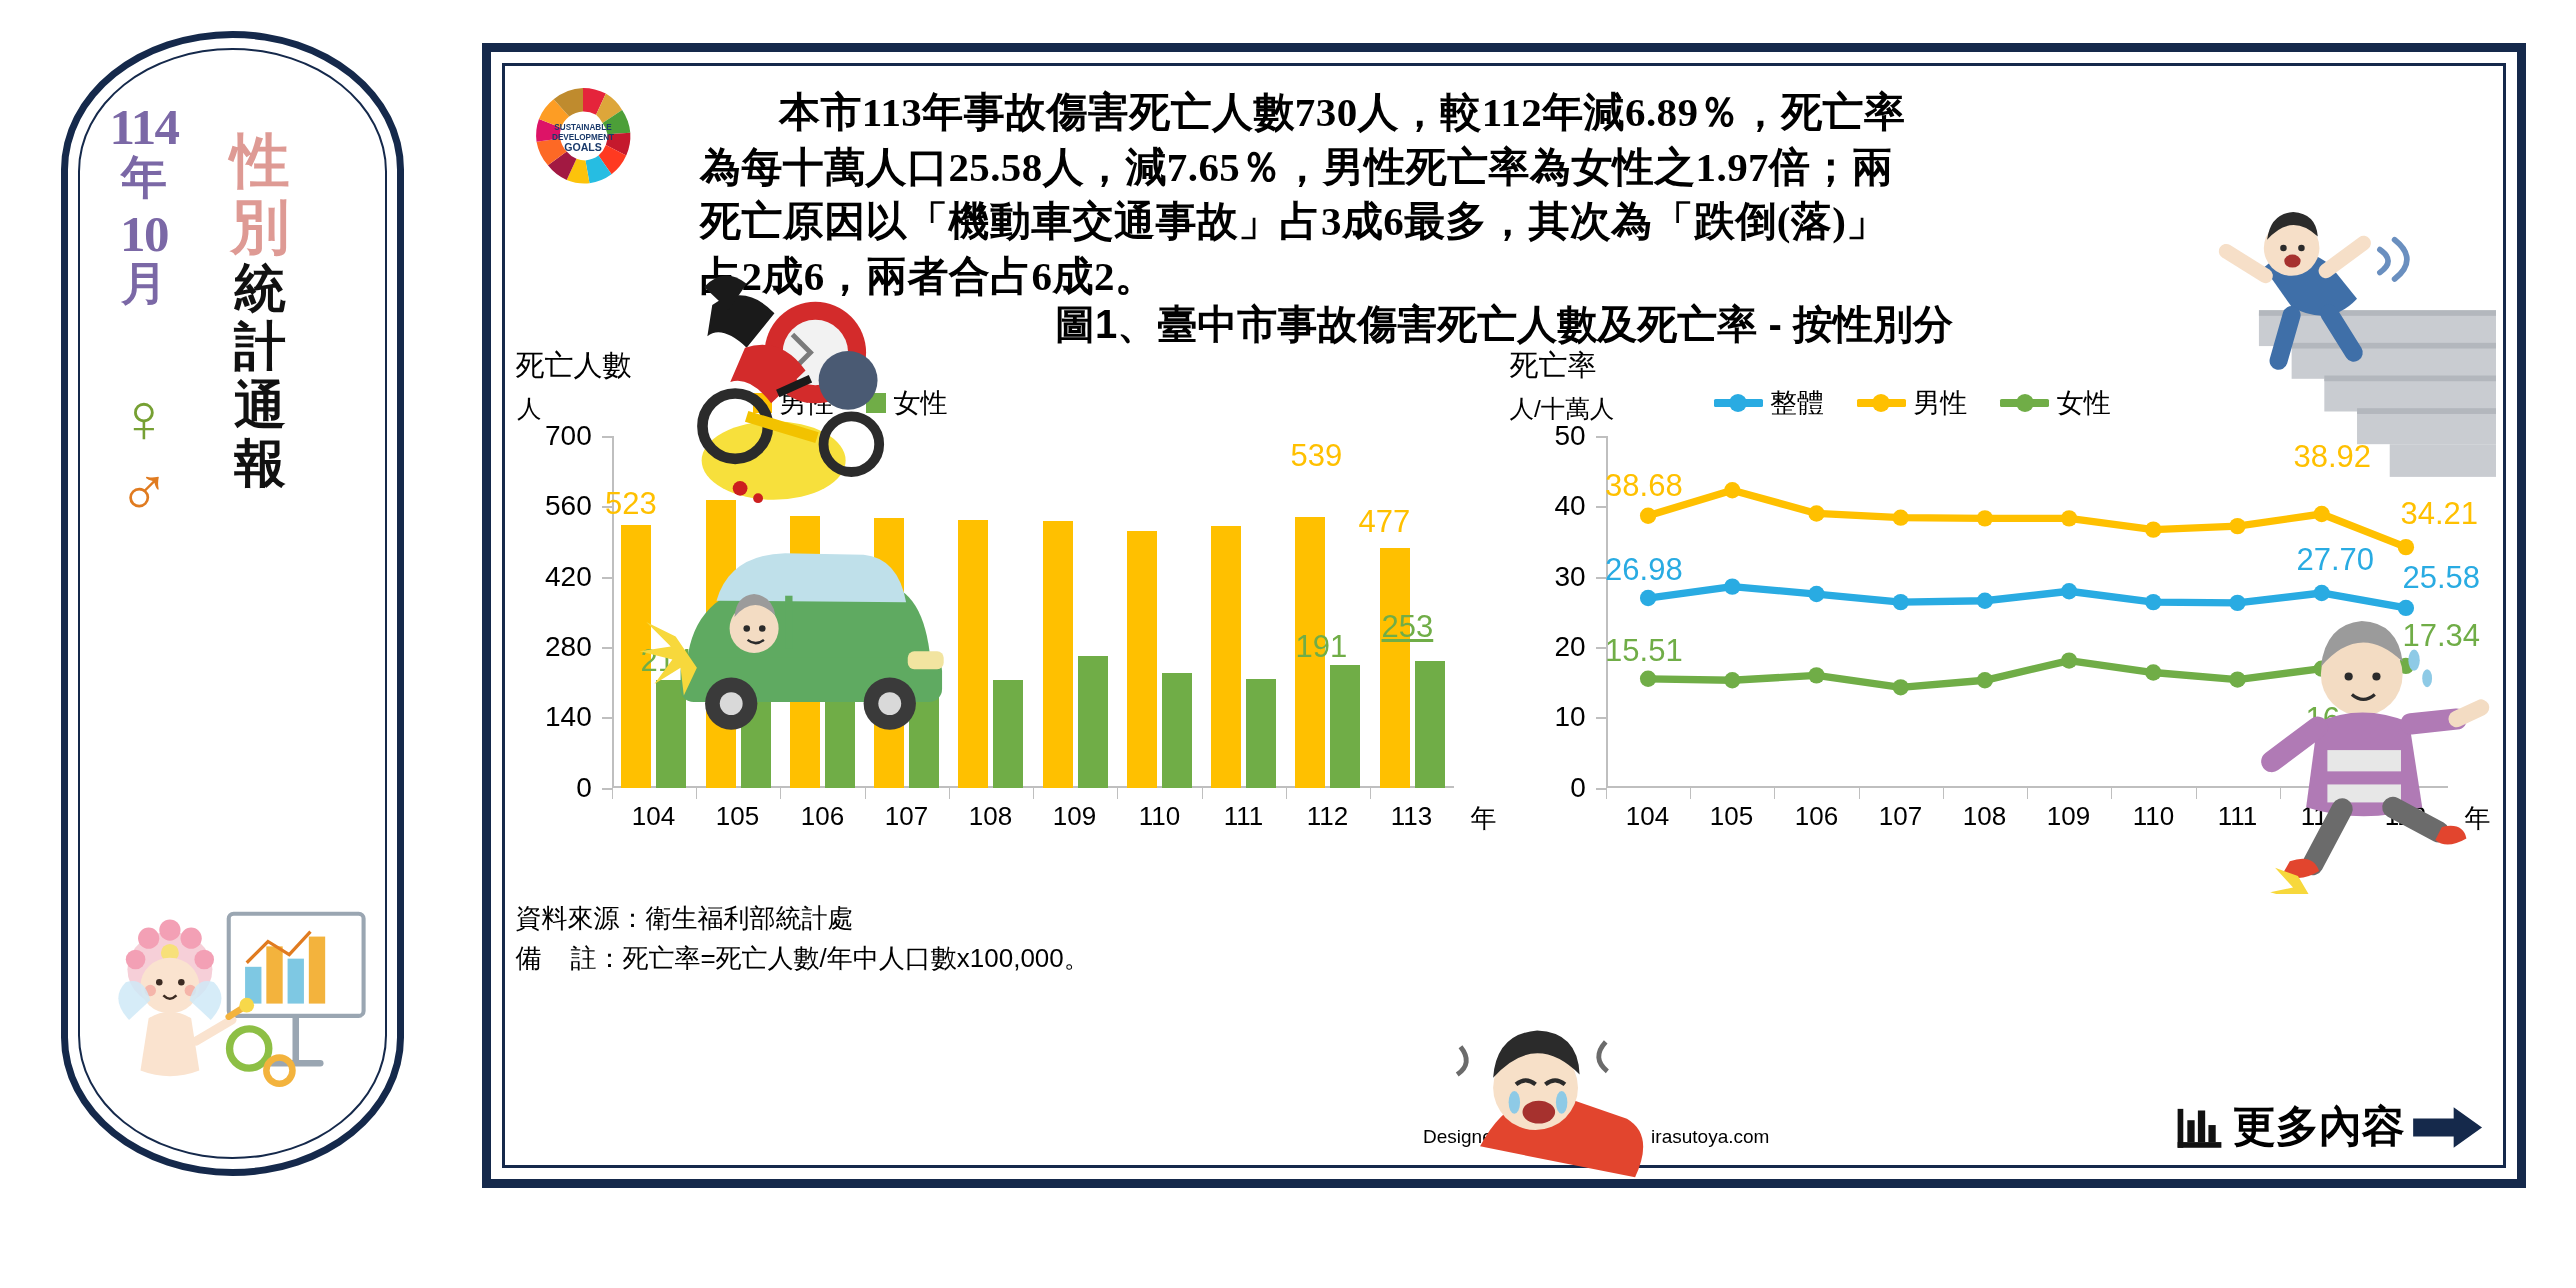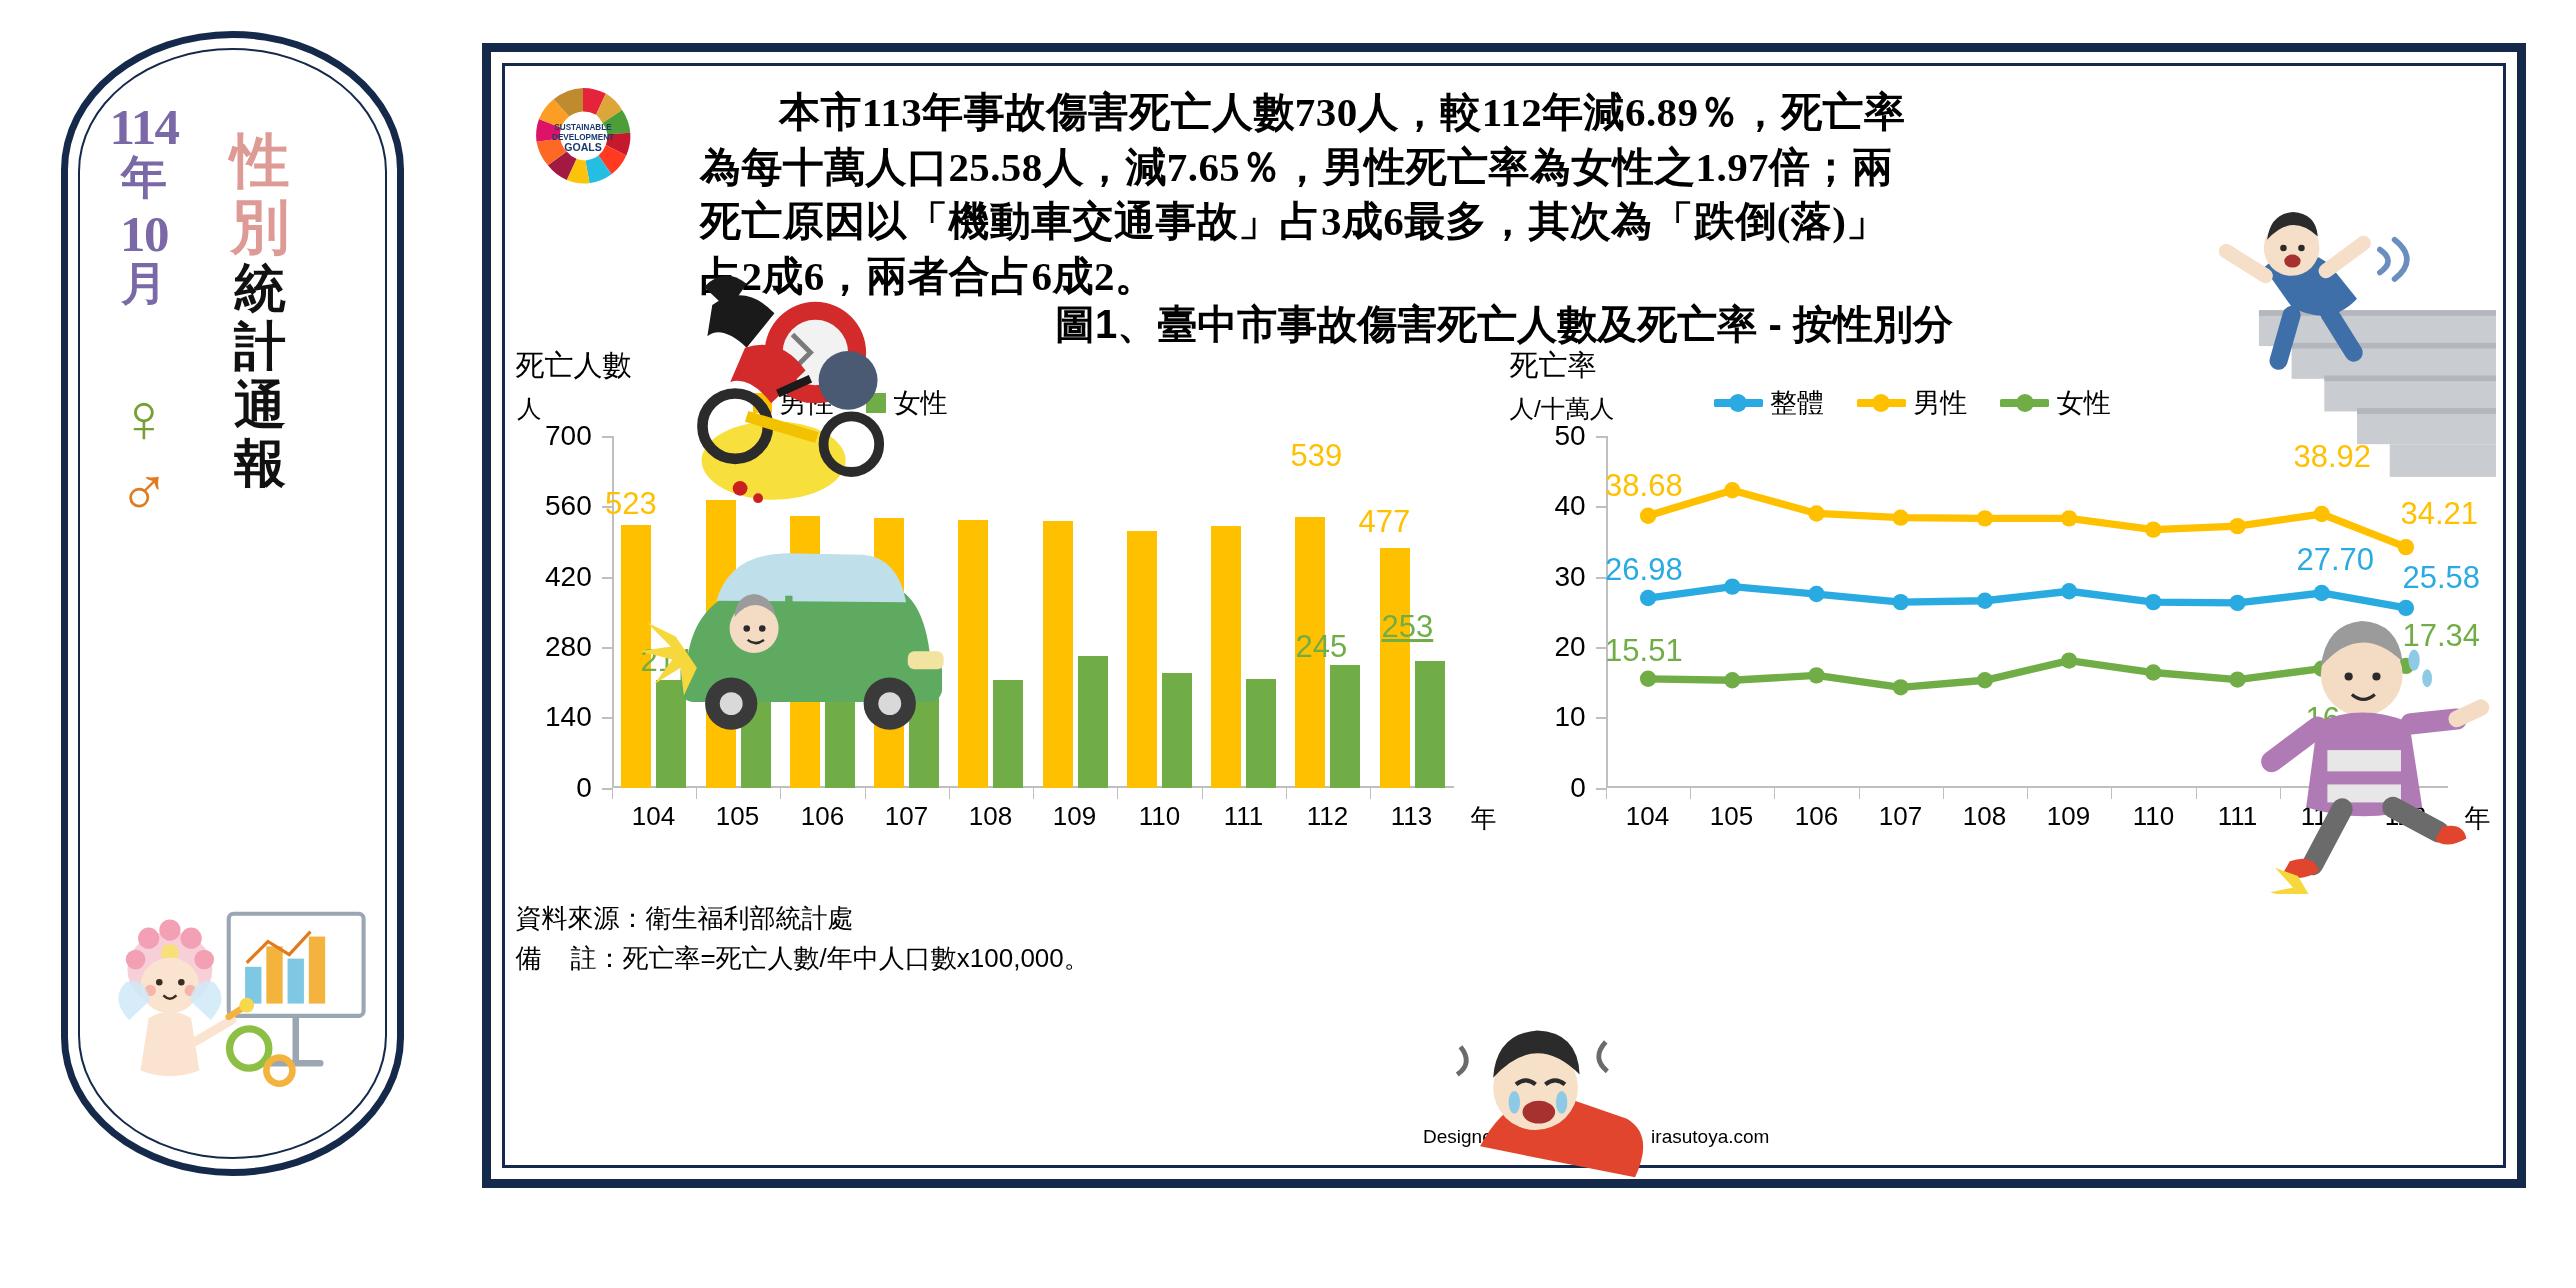--- a/index.html
+++ b/index.html
@@ -282,21 +282,21 @@
             <div class="xtickmark" style="left: 337px;"></div>
             <div class="xtickmark" style="left: 421px;"></div>
             <div class="xtickmark" style="left: 505px;"></div>
             <div class="xtickmark" style="left: 590px;"></div>
             <div class="xtickmark" style="left: 674px;"></div>
             <div class="xtickmark" style="left: 758px;"></div>
             <div class="dlabel dl-male" style="left: -6.5px; top: 50px;">523</div>
             <div class="dlabel dl-male" style="left: 679px; top: 2.4px;">539</div>
             <div class="dlabel dl-male" style="left: 747px; top: 68px; text-align: right;">477</div>
             <div class="dlabel dl-female" style="left: 29px; top: 207px;">214</div>
-            <div class="dlabel dl-female" style="left: 684px; top: 193px;">245</div>
+            <div class="dlabel dl-female" style="left: 684px; top: 193px;">191</div>
             <div class="dlabel dl-female" style="left: 770px; top: 173px; text-decoration: underline;">253</div>
           </div>
         <div class="xaxis" id="bar-xaxis">
             <span class="xlab" style="left: 42px;">104</span>
             <span class="xlab" style="left: 126px;">105</span>
             <span class="xlab" style="left: 211px;">106</span>
             <span class="xlab" style="left: 295px;">107</span>
             <span class="xlab" style="left: 379px;">108</span>
             <span class="xlab" style="left: 463px;">109</span>
             <span class="xlab" style="left: 548px;">110</span>
@@ -412,20 +412,33 @@
       </div>
     </div>
 
     <div class="notes">
       <div>資料來源：衛生福利部統計處</div>
       <div>備    註：死亡率=死亡人數/年中人口數x100,000。</div>
     </div>
 
     <div class="credit">Designed by freepik.com、irasutoya.com</div>
 
+    <div class="more">
+      <svg width="51" height="47" viewBox="0 0 62 58">
+        <rect x="4" y="6" width="7" height="48" fill="#111"></rect>
+        <rect x="4" y="47" width="54" height="7" fill="#111"></rect>
+        <rect x="16" y="20" width="9" height="27" fill="#111"></rect>
+        <rect x="29" y="8" width="9" height="39" fill="#111"></rect>
+        <rect x="42" y="26" width="9" height="21" fill="#111"></rect>
+      </svg>
+      <span class="more-label">更多內容</span>
+      <svg width="70" height="47" viewBox="0 0 86 58">
+        <path d="M0 18 H50 V4 L85 29 L50 54 V40 H0 Z" fill="#15294B"></path>
+      </svg>
+    </div>
 
     <svg class="ill" style="left:164px;top:204px;width:270px;height:270px;" viewBox="0 0 330 330">
       <ellipse cx="145" cy="250" rx="88" ry="48" fill="#f7e03c"></ellipse>
       <circle cx="196" cy="118" r="62" fill="#d32b2b"></circle>
       <circle cx="196" cy="118" r="40" fill="#f2f2f2"></circle>
       <path d="M168 96 l22 22 -22 22" stroke="#7a7a7a" stroke-width="6" fill="none"></path>
       <circle cx="236" cy="152" r="36" fill="#4a5a73"></circle>
       <path d="M70 60 q40 -28 76 10 l-34 42 q-30 -28 -48 -14 z" fill="#1a1a1a"></path>
       <path d="M110 112 q44 -14 74 28 l-42 40 q-26 -34 -50 -26 z" fill="#d32b2b"></path>
       <path d="M60 38 q24 -26 52 -4 l-22 32 z" fill="#1a1a1a"></path>

